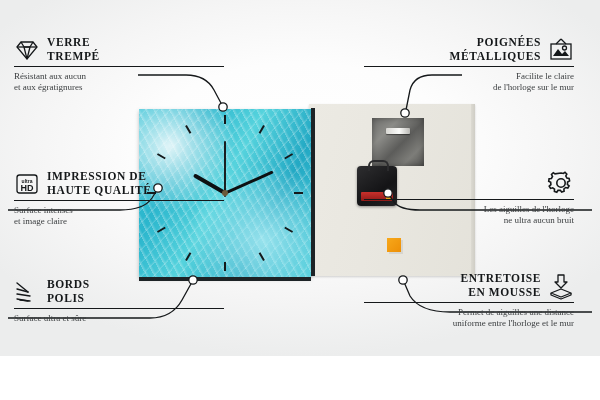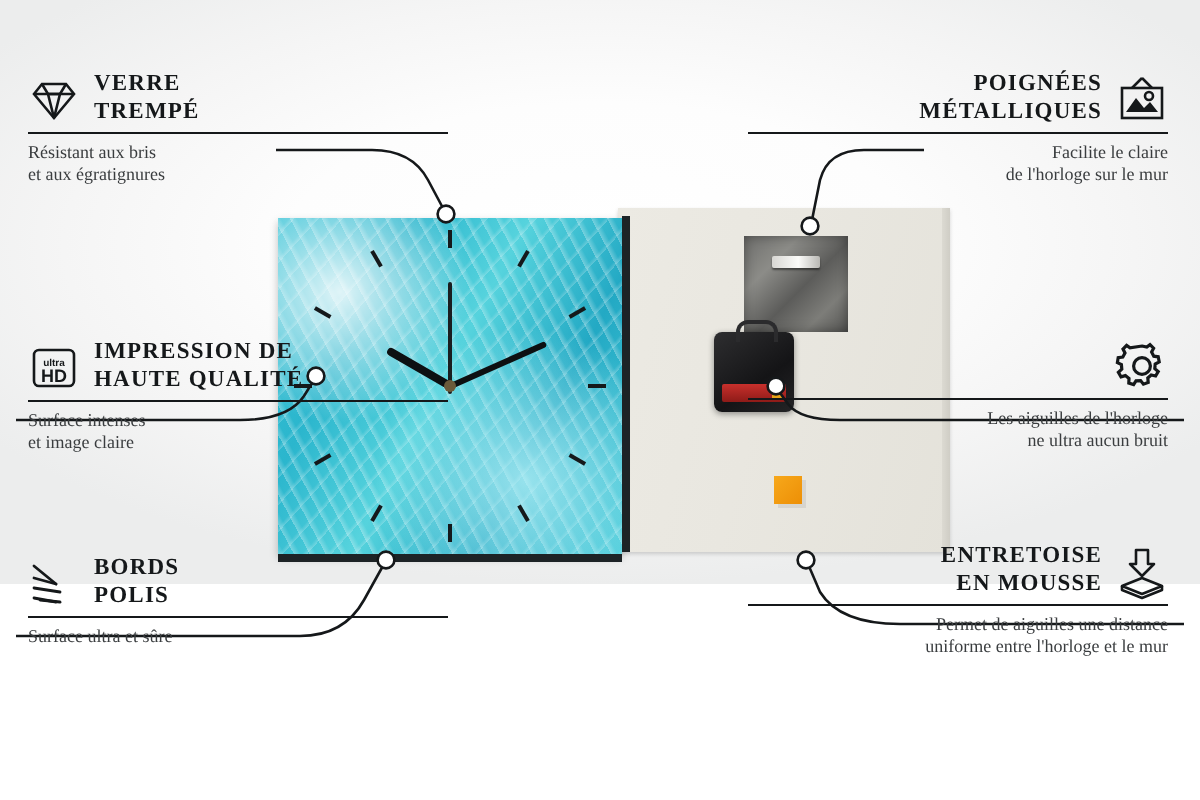--- a/index.html
+++ b/index.html
@@ -2,21 +2,21 @@
 <html><head>
 <meta charset="utf-8">
 <style>
   html,body{margin:0;padding:0;}
   body{
     width:600px;height:400px;overflow:hidden;
     font-family:"Liberation Serif", serif;
     background:#ffffff;
   }
   #stage{
-    position:relative;width:600px;height:292px;
+    position:relative;width:600px;height:356px;
     background:
       radial-gradient(ellipse 62% 58% at 50% 42%, #ffffff 0%, #fdfdfd 42%, #f5f5f5 72%, #eceded 100%);
   }
   
   .product{position:absolute;left:139px;top:104px;width:336px;height:174px;}
   .back-panel{
     position:absolute;left:170px;top:0;width:166px;height:172px;
     background:linear-gradient(105deg,#eceae3 0%,#e9e7e0 45%,#e4e2da 100%);
     box-shadow:0 1px 2px rgba(0,0,0,.16);
   }
@@ -86,21 +86,21 @@
   .callout{position:absolute;width:210px;}
   .callout .head{display:flex;align-items:center;gap:7px;}
   .callout .title{
     font-weight:bold;font-size:11.5px;letter-spacing:.6px;color:#15181a;
     line-height:13.5px;text-transform:uppercase;white-space:pre-line;
   }
   .callout .rule{height:1px;background:#15181a;margin:3px 0 4px;}
   .callout .desc{font-size:9px;line-height:11px;color:#3a3d3f;white-space:pre-line;}
   .left{left:14px;text-align:left;}
   .left .head{justify-content:flex-start;}
-  .right{left:auto;right:16px;text-align:right;}
+  .right{left:auto;right:26px;text-align:right;}
   .right .head{justify-content:flex-end;}
   .ico{width:26px;height:26px;flex:0 0 26px;display:block;}
   svg{display:block;overflow:visible;}
   .c-tl{top:36px;}
   .c-ml{top:170px;}
   .c-bl{top:278px;font-family:Liberation Serif, serif;}
   .c-tr{top:36px;}
   .c-mr{top:170px;}
   .c-br{top:272px;}
   #lines{position:absolute;left:0;top:0;width:600px;height:400px;pointer-events:none;}
@@ -174,21 +174,21 @@
           <path d="M7 5 L10 10 L13 22"></path>
               <path d="M19 5 L16 10 L13 22"></path>
               <path d="M10 10 H16"></path>
         </g>
           </svg>
       </span>
       <div class="title">VERRE
 TREMPÉ</div>
     </div>
     <div class="rule"></div>
-    <div class="desc">Résistant aux bris
+    <div class="desc">Résistant aux aucun
 et aux égratignures</div>
   </div>
 
   <div class="callout left c-ml">
     <div class="head">
       <span class="ico">
         <svg viewBox="0 0 26 26">
           <rect x="3" y="4" width="20" height="18" rx="2.5" fill="none" stroke="#15181a" stroke-width="1.3"></rect>
           <text x="13" y="12" font-family="Liberation Sans, sans-serif" font-size="5" font-weight="bold" fill="#15181a" text-anchor="middle">ultra</text>
           <text x="13" y="20" font-family="Liberation Sans, sans-serif" font-size="9" font-weight="bold" fill="#15181a" text-anchor="middle">HD</text>

